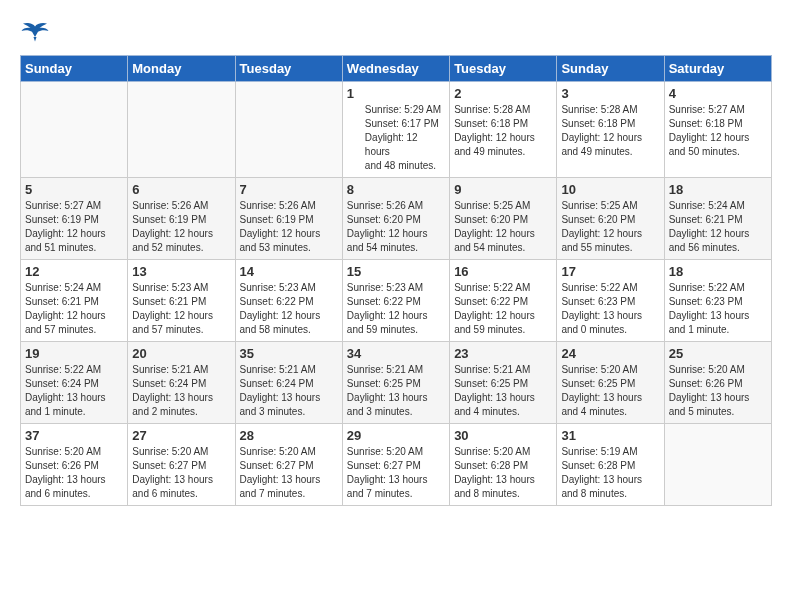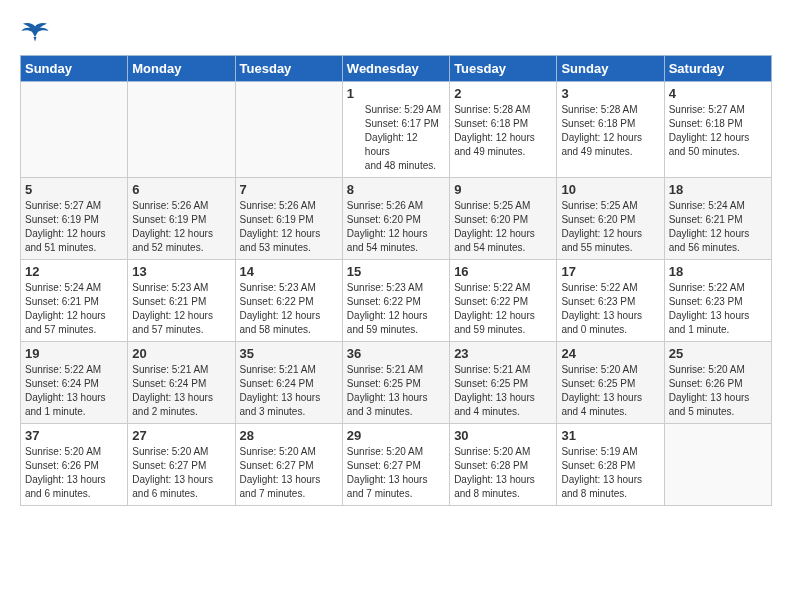--- a/index.html
+++ b/index.html
@@ -265,21 +265,21 @@
 and 2 minutes.</div>
         </td>
         <td>
           <span class="day-num">35</span>
           <div class="day-detail" style="white-space: pre-line;">Sunrise: 5:21 AM
 Sunset: 6:24 PM
 Daylight: 13 hours
 and 3 minutes.</div>
         </td>
         <td>
-          <span class="day-num">36</span>
+          <span class="day-num">34</span>
           <div class="day-detail" style="white-space: pre-line;">Sunrise: 5:21 AM
 Sunset: 6:25 PM
 Daylight: 13 hours
 and 3 minutes.</div>
         </td>
         <td>
           <span class="day-num">23</span>
           <div class="day-detail" style="white-space: pre-line;">Sunrise: 5:21 AM
 Sunset: 6:25 PM
 Daylight: 13 hours

